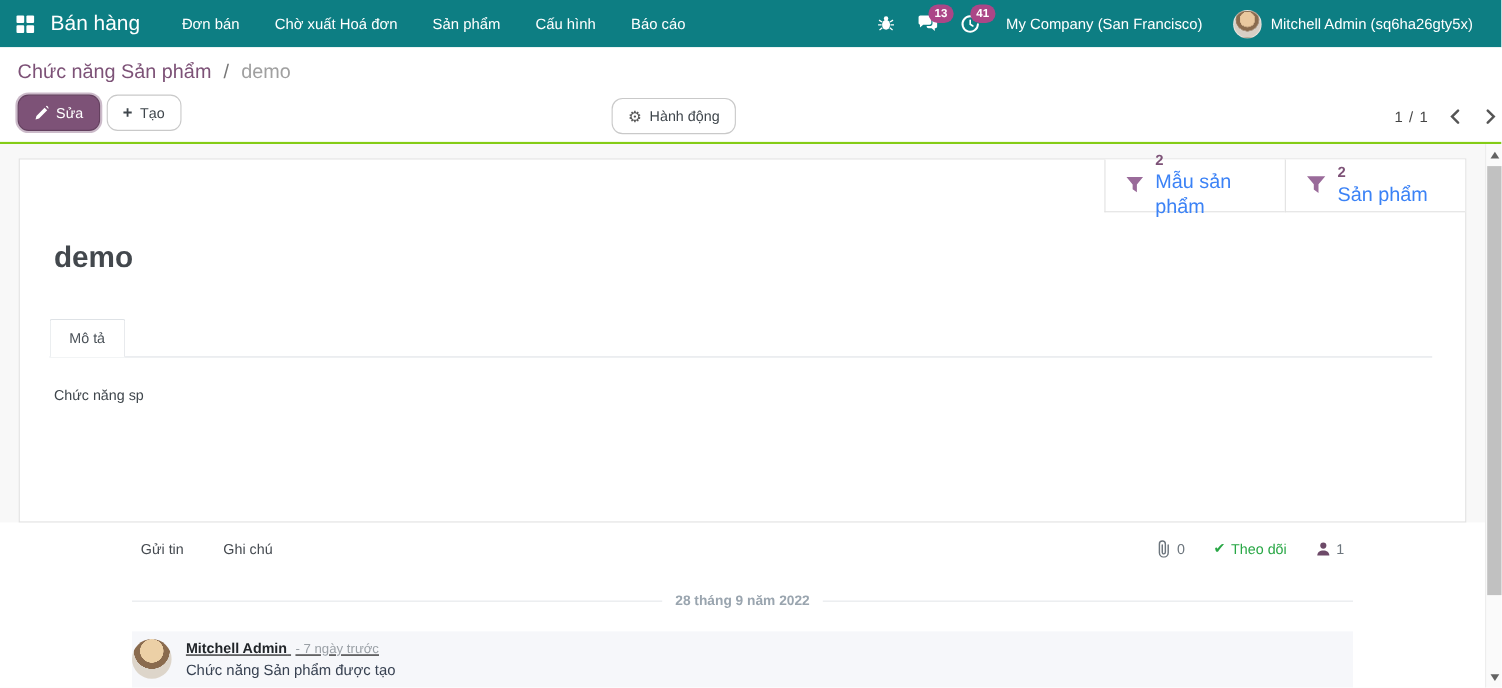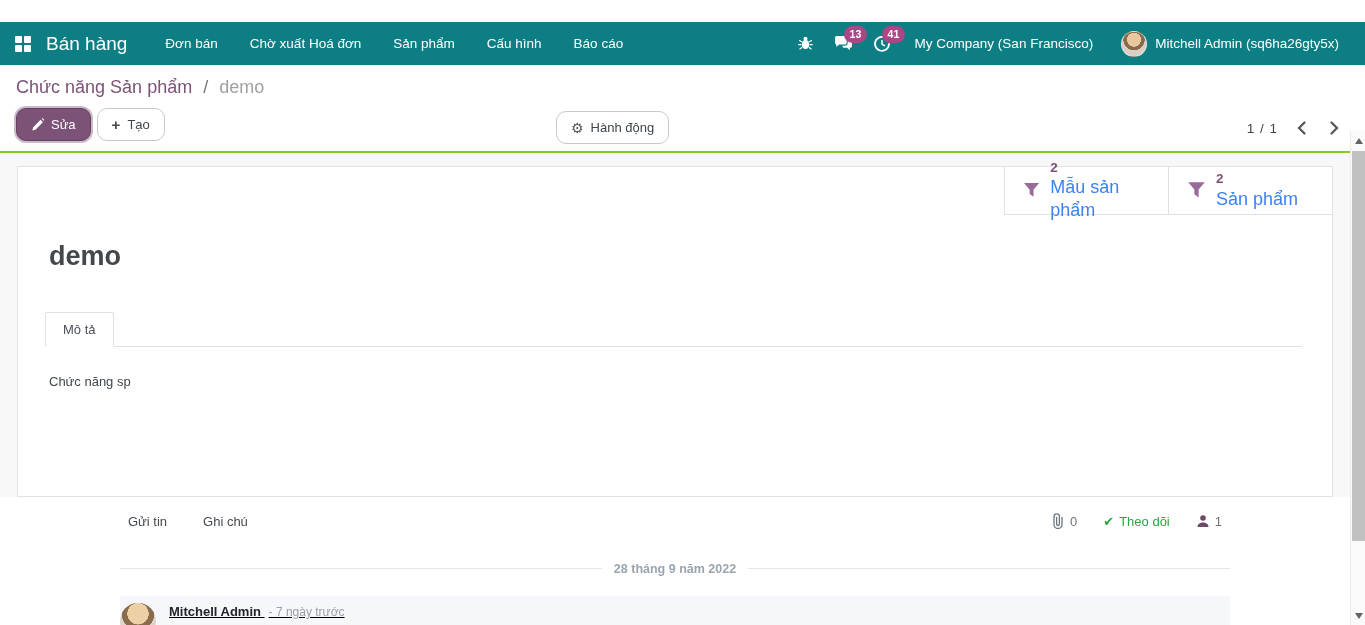--- a/index.html
+++ b/index.html
@@ -1,21 +1,21 @@
 <!DOCTYPE html>
 <html><head>
 <meta charset="utf-8">
 <style>
   * { margin:0; padding:0; box-sizing:border-box; }
   html,body { width:1365px; height:625px; overflow:hidden;
     font-family:"Liberation Sans","DejaVu Sans",sans-serif; background:#fff; }
 
   
   .navbar { height:43px; background:#0d7e83; display:flex; align-items:center;
-    color:#fff; padding:0 14px 0 0; position:relative;margin-top:22px; }
+    color:#fff; padding:0 14px 0 0; position:relative; }
   .apps-btn { width:46px; height:43px; display:flex; align-items:center; justify-content:center; cursor:pointer; }
   .apps-grid { display:grid; grid-template-columns:7px 7px; grid-template-rows:7px 7px; gap:2px; }
   .apps-grid i { background:#fff; border-radius:1px; }
   .brand { font-size:19px; margin-right:22px; cursor:pointer; white-space:nowrap; }
   .menu-item { font-size:13.5px; padding:0 16px; height:25px; display:flex; align-items:center; cursor:pointer; white-space:nowrap; }
   .nav-right { margin-left:auto; display:flex; align-items:center; gap:4px; }
   .nav-icon { position:relative; width:34px; height:43px; display:flex; align-items:center; justify-content:center; cursor:pointer; }
   .nav-icon svg { display:block; }
   .badge { position:absolute; top:4px; left:17px; background:#ab4687; color:#fff;
     font-size:10.5px; line-height:1; padding:3px 6px; border-radius:9px; font-weight:bold; }
@@ -31,21 +31,21 @@
   .breadcrumb .bc-sep { color:#777; padding:0 6px; }
   .breadcrumb .bc-active { color:#a0a0a0; }
   .cp-buttons { display:flex; gap:6px; align-items:center; }
   .btn { font-size:13px; height:33px; padding:0 14px; border-radius:10px; display:inline-flex;
     align-items:center; gap:7px; cursor:pointer; border:1px solid #c9c9c9; background:#fff; color:#3f464c; }
   .btn-primary { background:#7d5277; border-color:#64405f; color:#fff;
     box-shadow:0 0 0 2px rgba(125,82,119,.40); }
   .btn .plus-glyph { font-weight:bold; font-size:15px; line-height:1; }
   .btn .gear-glyph { font-size:14px; line-height:1; color:#555; }
   .btn-action { position:absolute; left:556px; top:46px; }
-  .pager { position:absolute; right:21px; top:52px; display:flex; align-items:center; gap:14px; }
+  .pager { position:absolute; right:0; top:52px; display:flex; align-items:center; gap:14px; }
   .pager-value { font-size:13.5px; color:#444; letter-spacing:1px; }
   .pager-arrow { cursor:pointer; padding:4px; display:flex; }
 
   
   .content { position:relative; height:494px; background:#f8f8f8; width:1350px; }
   .sheet-bg { padding:13px 17px 0; }
   .sheet { background:#fff; border:1px solid #e1e1e1; height:331px; position:relative; }
   .button-box { position:absolute; top:0; right:0; display:flex; }
   .stat-btn { width:164px; height:48px; border-left:1px solid #e1e1e1; border-bottom:1px solid #e1e1e1;
     display:flex; align-items:center; gap:10px; padding:0 10px 0 18px; cursor:pointer; background:#fff; }

